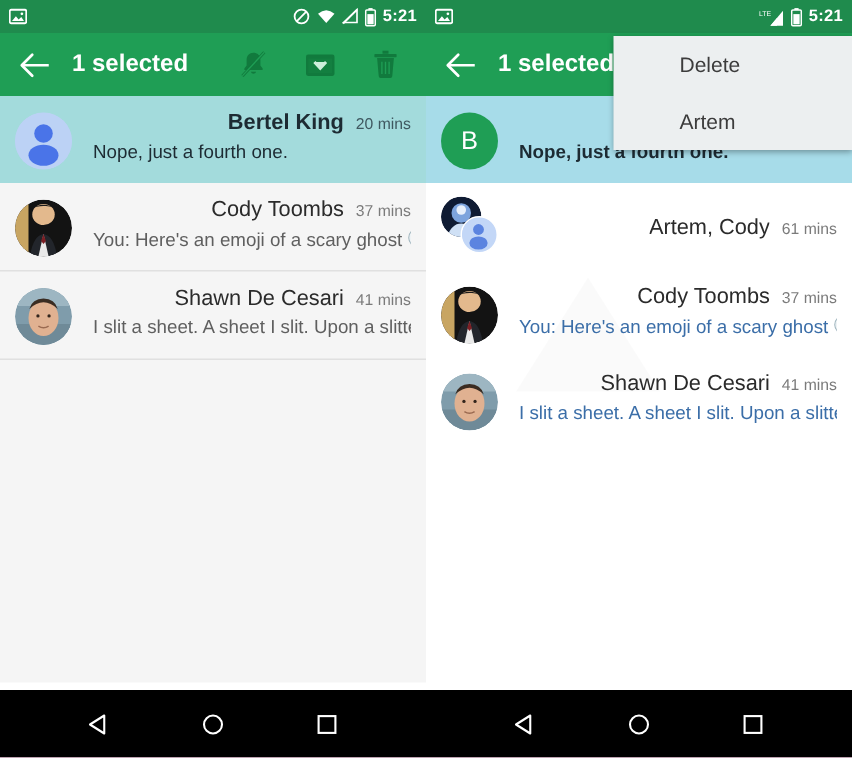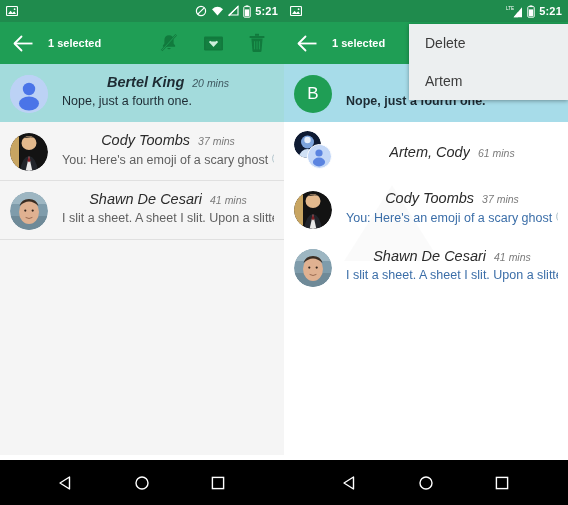--- a/index.html
+++ b/index.html
@@ -27,21 +27,21 @@
   .sb-time{color:#ffffff;font-size:11px;font-weight:bold;letter-spacing:.2px;}
   .sb-ico{display:inline-block;line-height:0;}
 
   
   .toolbar{
     position:relative;height:42px;background:#1f9e55;
     display:flex;align-items:center;padding:0 10px;box-sizing:border-box;
   }
   .tb-back{width:26px;height:26px;display:flex;align-items:center;justify-content:center;flex:0 0 auto;}
   .tb-title{
-    color:#ffffff;font-size:11px;font-weight:bold;margin-left:12px;
+    color:#ffffff;font-size:16px;font-weight:bold;margin-left:12px;
     white-space:nowrap;flex:1 1 auto;
   }
   .tb-actions{display:flex;align-items:center;gap:22px;padding-right:6px;}
   .tb-act{width:22px;height:22px;display:flex;align-items:center;justify-content:center;}
 
   
   .list{position:relative;}
   .row{
     position:relative;display:flex;align-items:flex-start;
     padding:9px 10px 9px 10px;box-sizing:border-box;min-height:52px;
@@ -52,21 +52,21 @@
     position:relative;flex:0 0 auto;width:38px;height:38px;border-radius:50%;
     overflow:hidden;margin-right:14px;margin-top:2px;
   }
   .avatar.placeholder{background:#bcd2f5;}
   .avatar.green{background:#1f9e55;display:flex;align-items:center;justify-content:center;}
   .avatar.green span{color:#ffffff;font-size:17px;font-weight:normal;}
   .avatar-group{position:relative;flex:0 0 auto;width:40px;height:40px;margin-right:12px;margin-top:0px;}
   .ag-back{position:absolute;left:0;top:0;width:27px;height:27px;border-radius:50%;overflow:hidden;}
   .ag-front{position:absolute;left:13px;top:13px;width:25px;height:25px;border-radius:50%;background:#c3d7f7;overflow:hidden;border:1.5px solid #ffffff;box-sizing:border-box;}
   .row-body{flex:1 1 auto;min-width:0;padding-top:1px;}
-  .row-top{display:flex;align-items:baseline;justify-content:center;font-style:italic;}
+  .row-top{display:flex;align-items:baseline;justify-content:flex-end;}
   .row-name{
     font-size:14.5px;color:#2b2b2b;white-space:nowrap;overflow:hidden;
     text-overflow:ellipsis;
   }
   .row.sel-left .row-name,.row.sel-right .row-name{font-weight:bold;color:#1d2b33;}
   .row-time{font-size:10.5px;color:#7b7b7b;flex:0 0 auto;margin-left:8px;}
   .row.sel-left .row-time,.row.sel-right .row-time{color:#3f5860;}
   .row-sub{
     margin-top:4px;font-size:12.5px;color:#5f5f5f;white-space:nowrap;
     overflow:hidden;text-overflow:ellipsis;display:flex;align-items:center;gap:4px;
@@ -76,21 +76,21 @@
   .phone.left .row.sel-left .row-sub{color:#1d2b33;}
   .divider{height:1px;background:#e0e0e0;margin-left:0;}
 
   
   .menu{
     position:absolute;left:125px;top:24px;width:159px;background:#eceff0;
     box-shadow:0 1px 4px rgba(0,0,0,.35);z-index:40;
   }
   .menu-item{
     height:38px;display:flex;align-items:center;padding-left:16px;
-    font-size:14px;color:#3c3c3c;box-sizing:border-box;
+    font-size:14px;color:#3c3c3c;box-sizing:border-box;margin-left:28px;
   }
 
   
   .watermark{
     position:absolute;left:60px;top:185px;width:0;height:0;
     border-left:48px solid transparent;border-right:48px solid transparent;
     border-bottom:76px solid rgba(0,0,0,0.018);z-index:0;pointer-events:none;
   }
 
   

